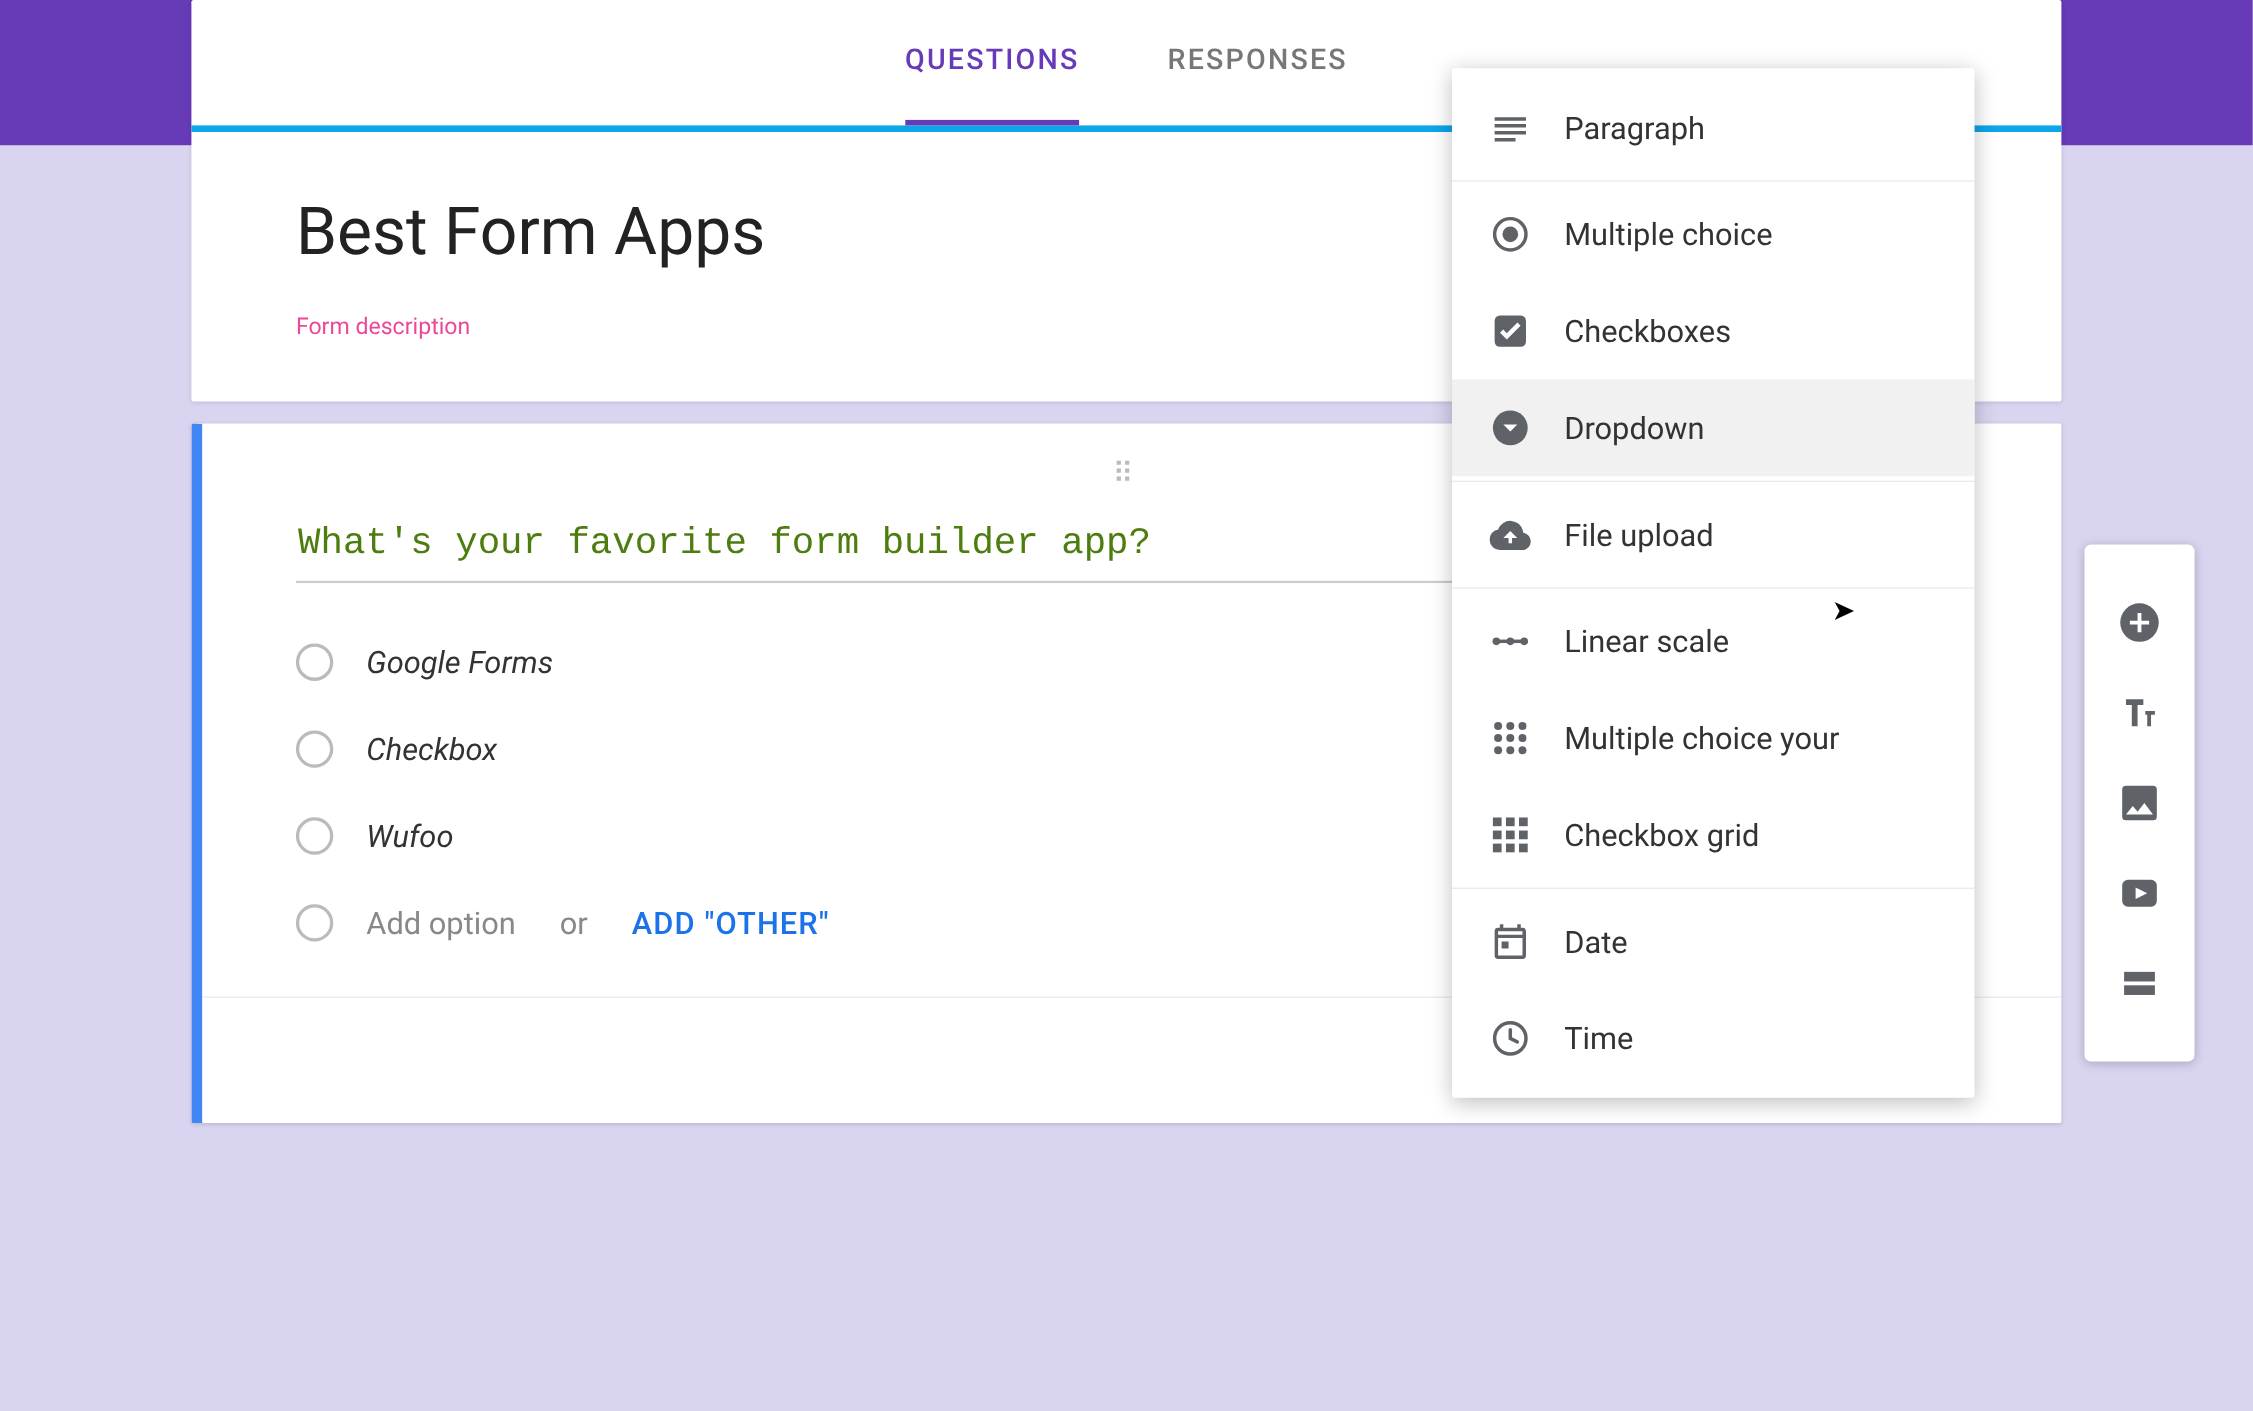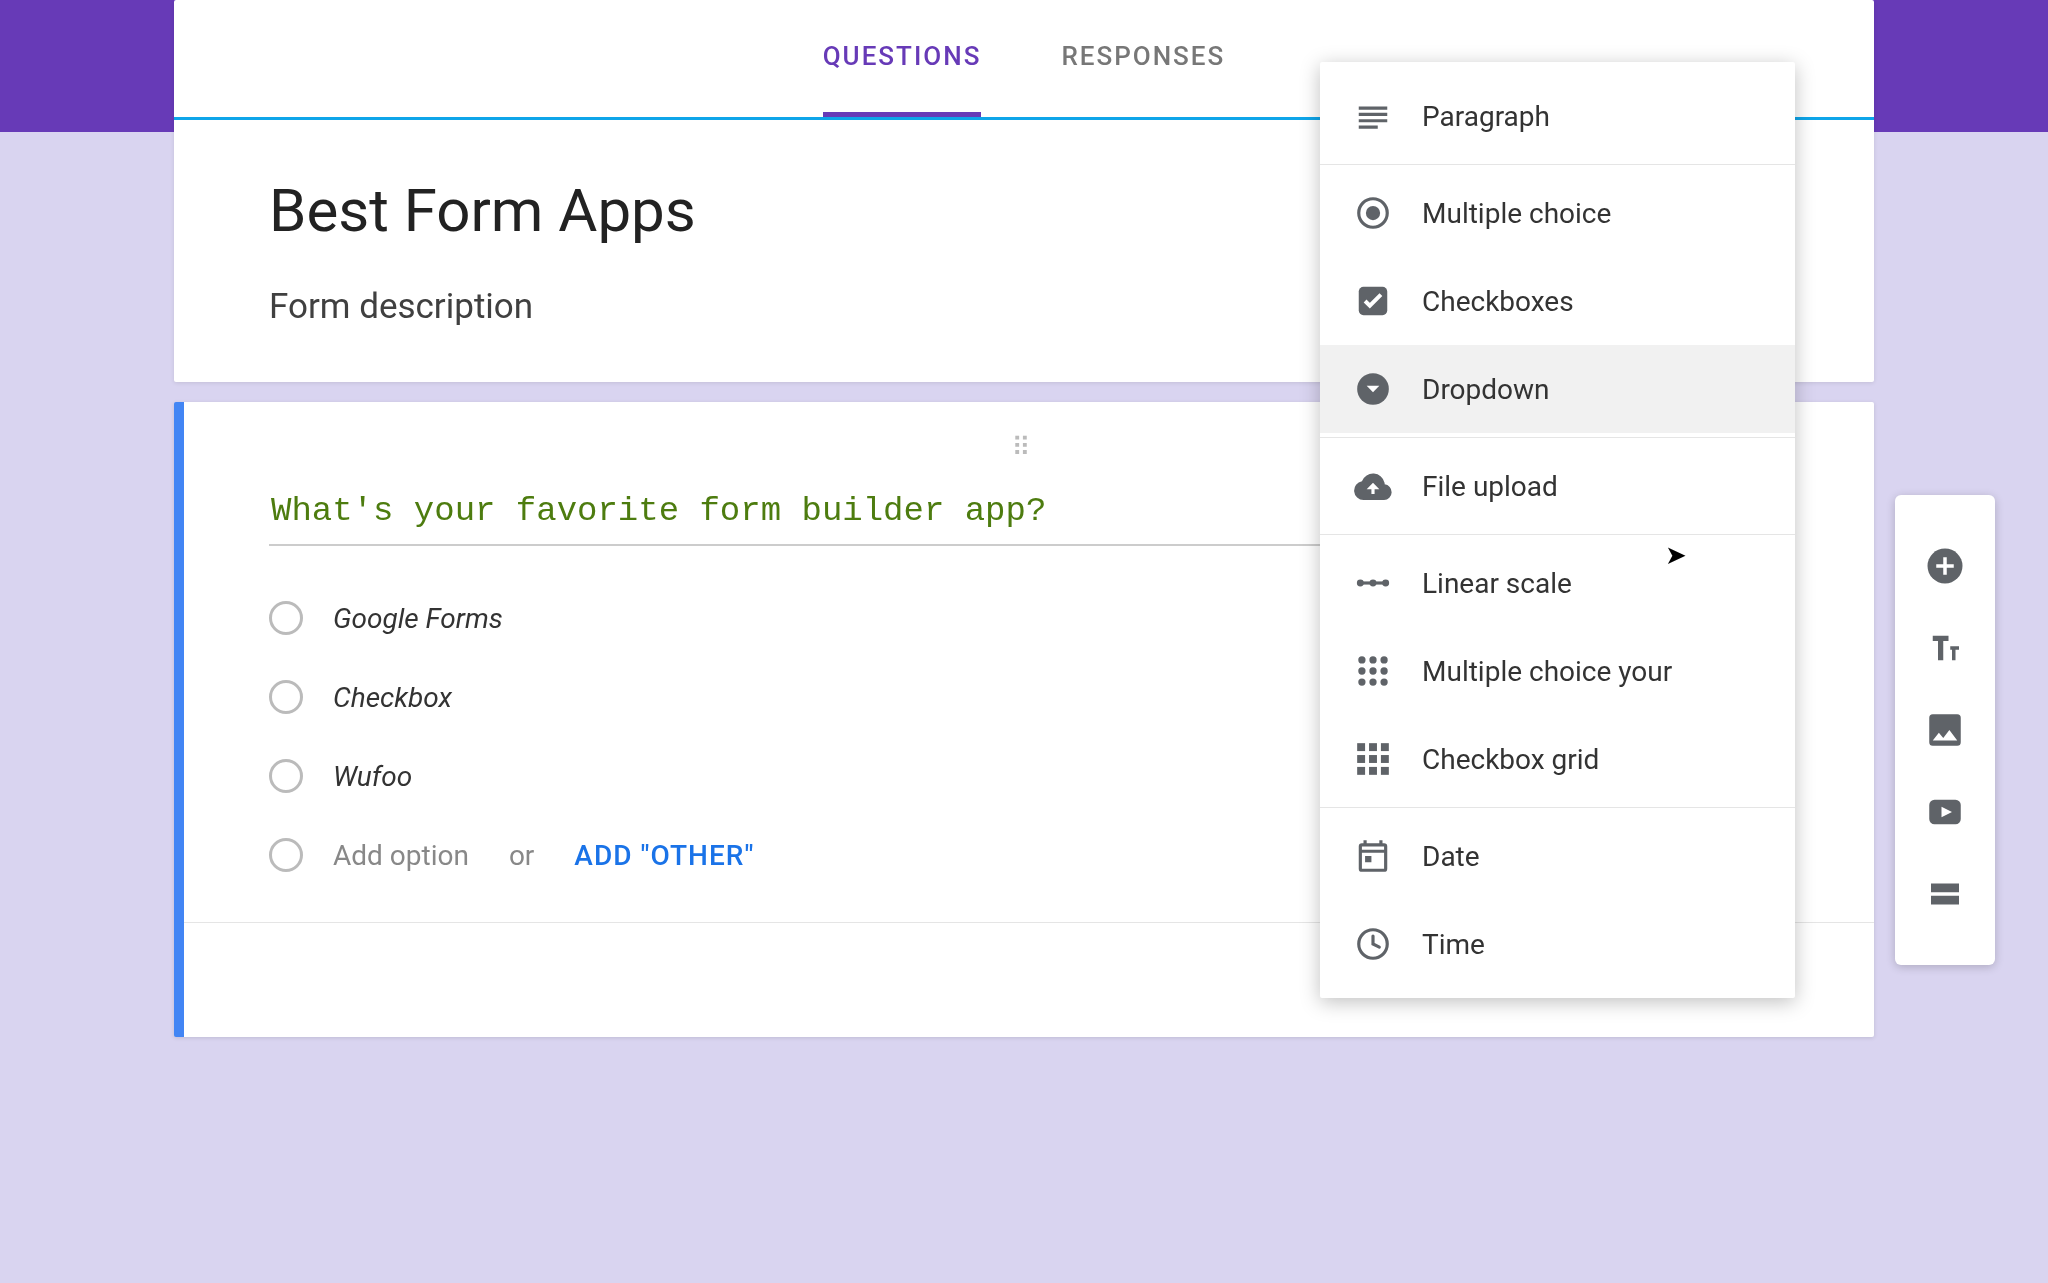--- a/index.html
+++ b/index.html
@@ -29,21 +29,21 @@
     border-radius: 2px;
     box-shadow: 0 1px 4px rgba(0,0,0,.1);
     width: 100%;
   }
   .tabs {
     display: flex;
     justify-content: center;
     gap: 80px;
     height: 120px;
     align-items: center;
-    border-bottom: 3px solid #0ea5e9;
+    border-bottom: 6px solid #0ea5e9;
     font-size: 26px;
     letter-spacing: 2px;
     font-weight: 500;
   }
   .tab {
     color: #777;
     height: 100%;
     display: flex;
     align-items: center;
     border-bottom: 5px solid transparent;
@@ -56,22 +56,22 @@
   .header-section {
     padding: 55px 95px 55px 95px;
   }
   .form-title {
     font-size: 60px;
     font-weight: 400;
     color: #222;
     margin-bottom: 40px;
   }
   .form-desc {
-    font-size: 35px;
-    color: #404040;
+    font-size: 21px;
+    color: #ec4899;
   }
   .question-card {
     margin-top: 20px;
     background: #fff;
     border-radius: 2px;
     box-shadow: 0 1px 4px rgba(0,0,0,.12);
     border-left: 10px solid #4285f4;
     padding: 30px 95px 40px 85px;
     position: relative;
   }

